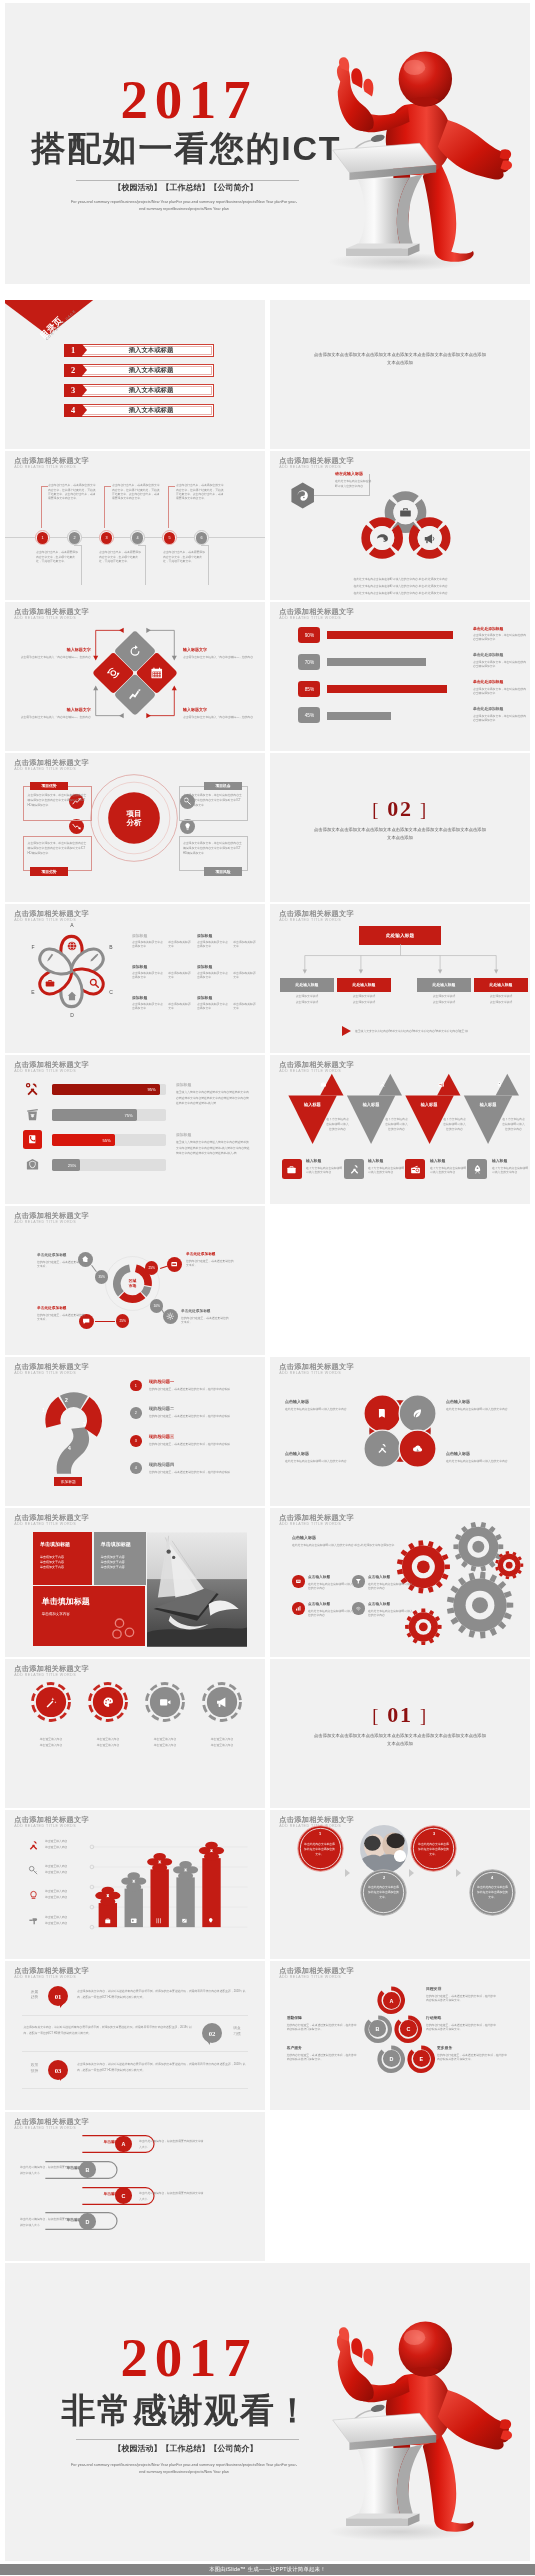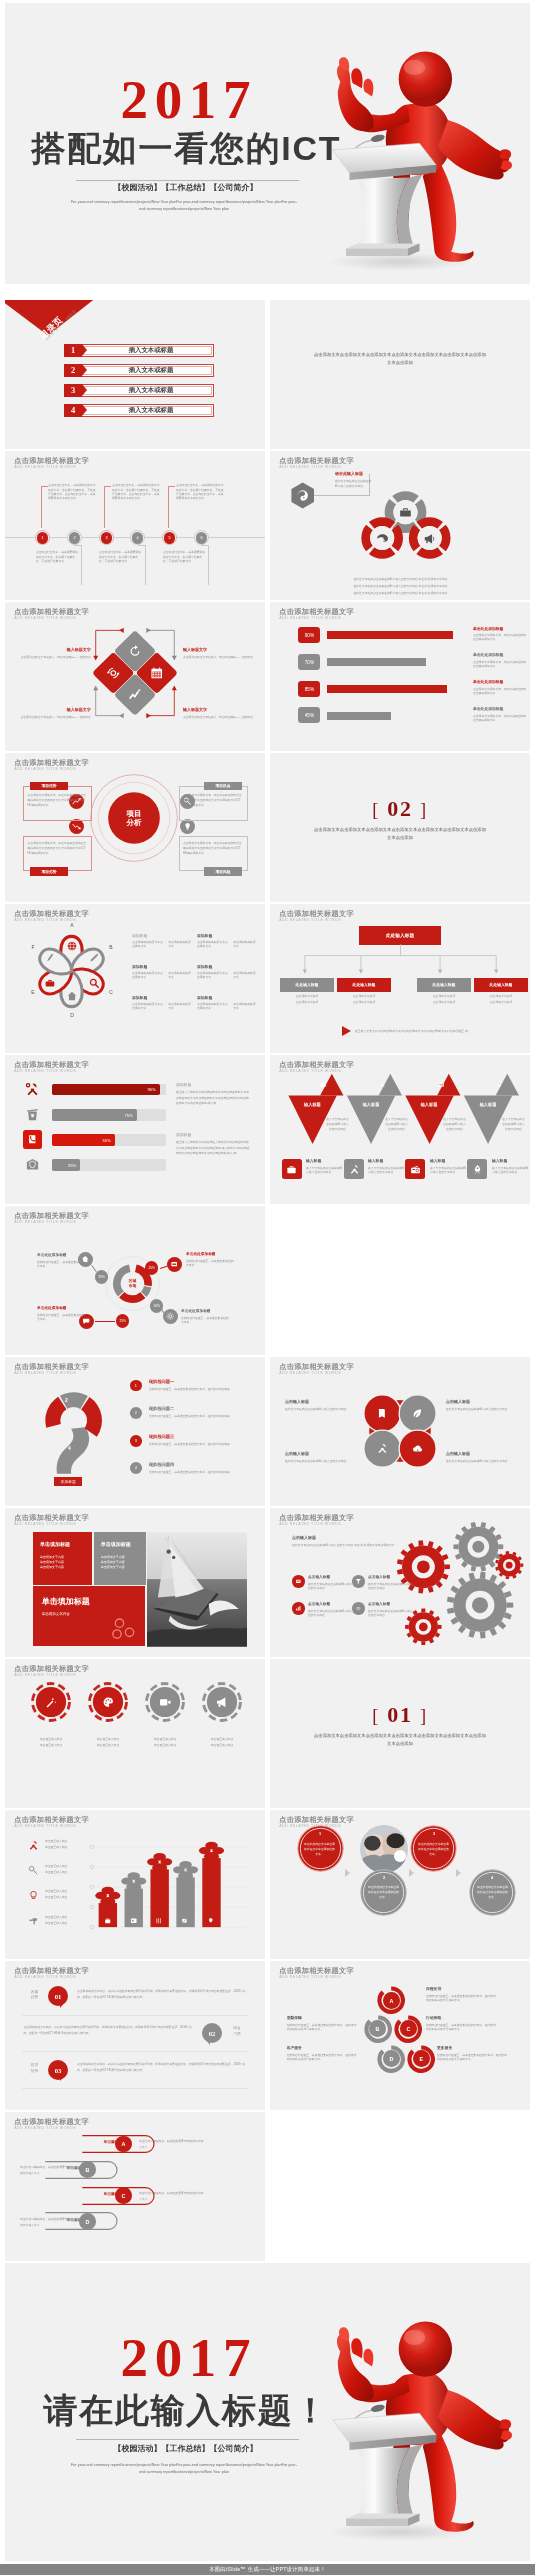--- a/index.html
+++ b/index.html
@@ -1562,21 +1562,21 @@
             <div class="ab tiny" style="left:15px;top:105px;width:54px;line-height:2">单击此处可编辑内容，根据您的需要自由的拼文字输入大小</div>
           </div>
     </div>
     <div class="cell r" style="background:#fff"></div>
   </div>
 
   </div>
 
   <div class="hero outro">
     <div class="hero-year">2017</div>
-    <div class="hero-title">请在此输入标题！</div>
+    <div class="hero-title">非常感谢观看！</div>
     <div class="hero-rule"></div>
     <div class="hero-sub">【校园活动】【工作总结】【公司简介】</div>
     <div class="hero-en">For year-end summary report/business/projects/New Year planFor year-end summary report/business/projects/New Year planFor year-end summary report/business/projects/New Year plan</div>
     <div class="hero-art">
         <svg width="217" height="259" viewBox="0 0 260 310">
           <defs>
             <radialGradient id="headg" cx="38%" cy="30%" r="72%">
               <stop offset="0" stop-color="#f05b4d"></stop>
               <stop offset="45%" stop-color="#d01b11"></stop>
               <stop offset="100%" stop-color="#8e0d06"></stop>

